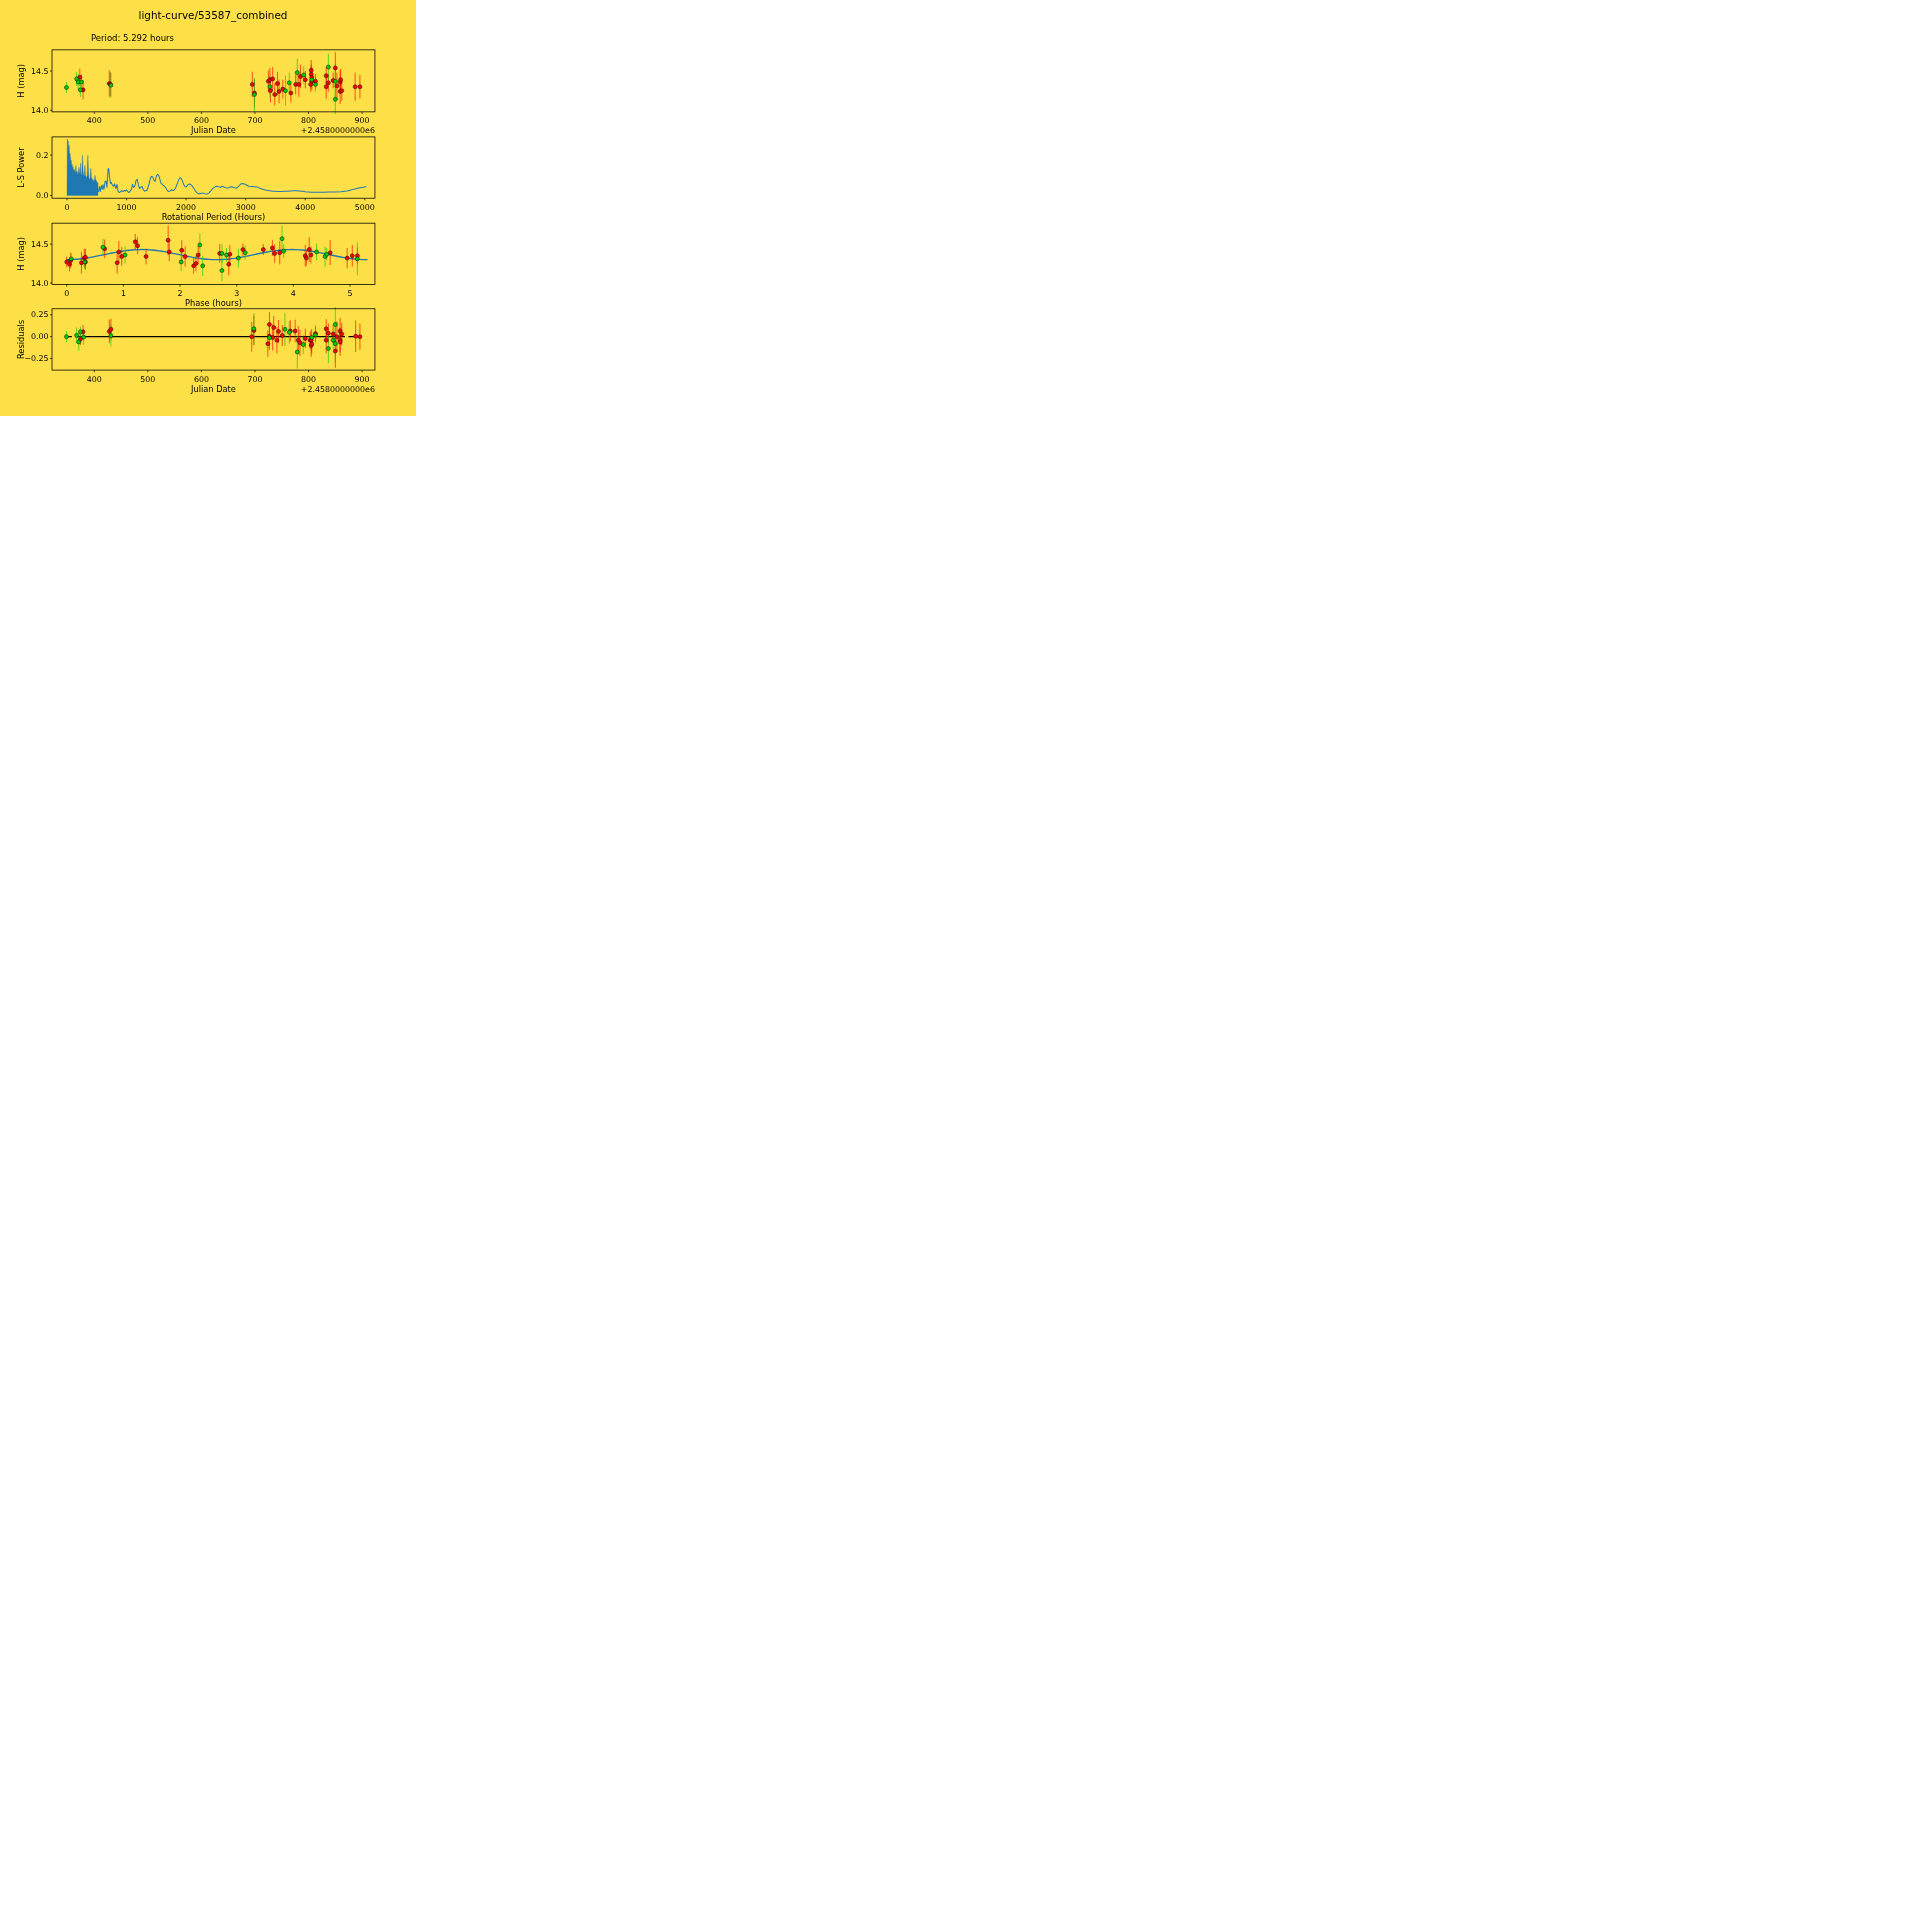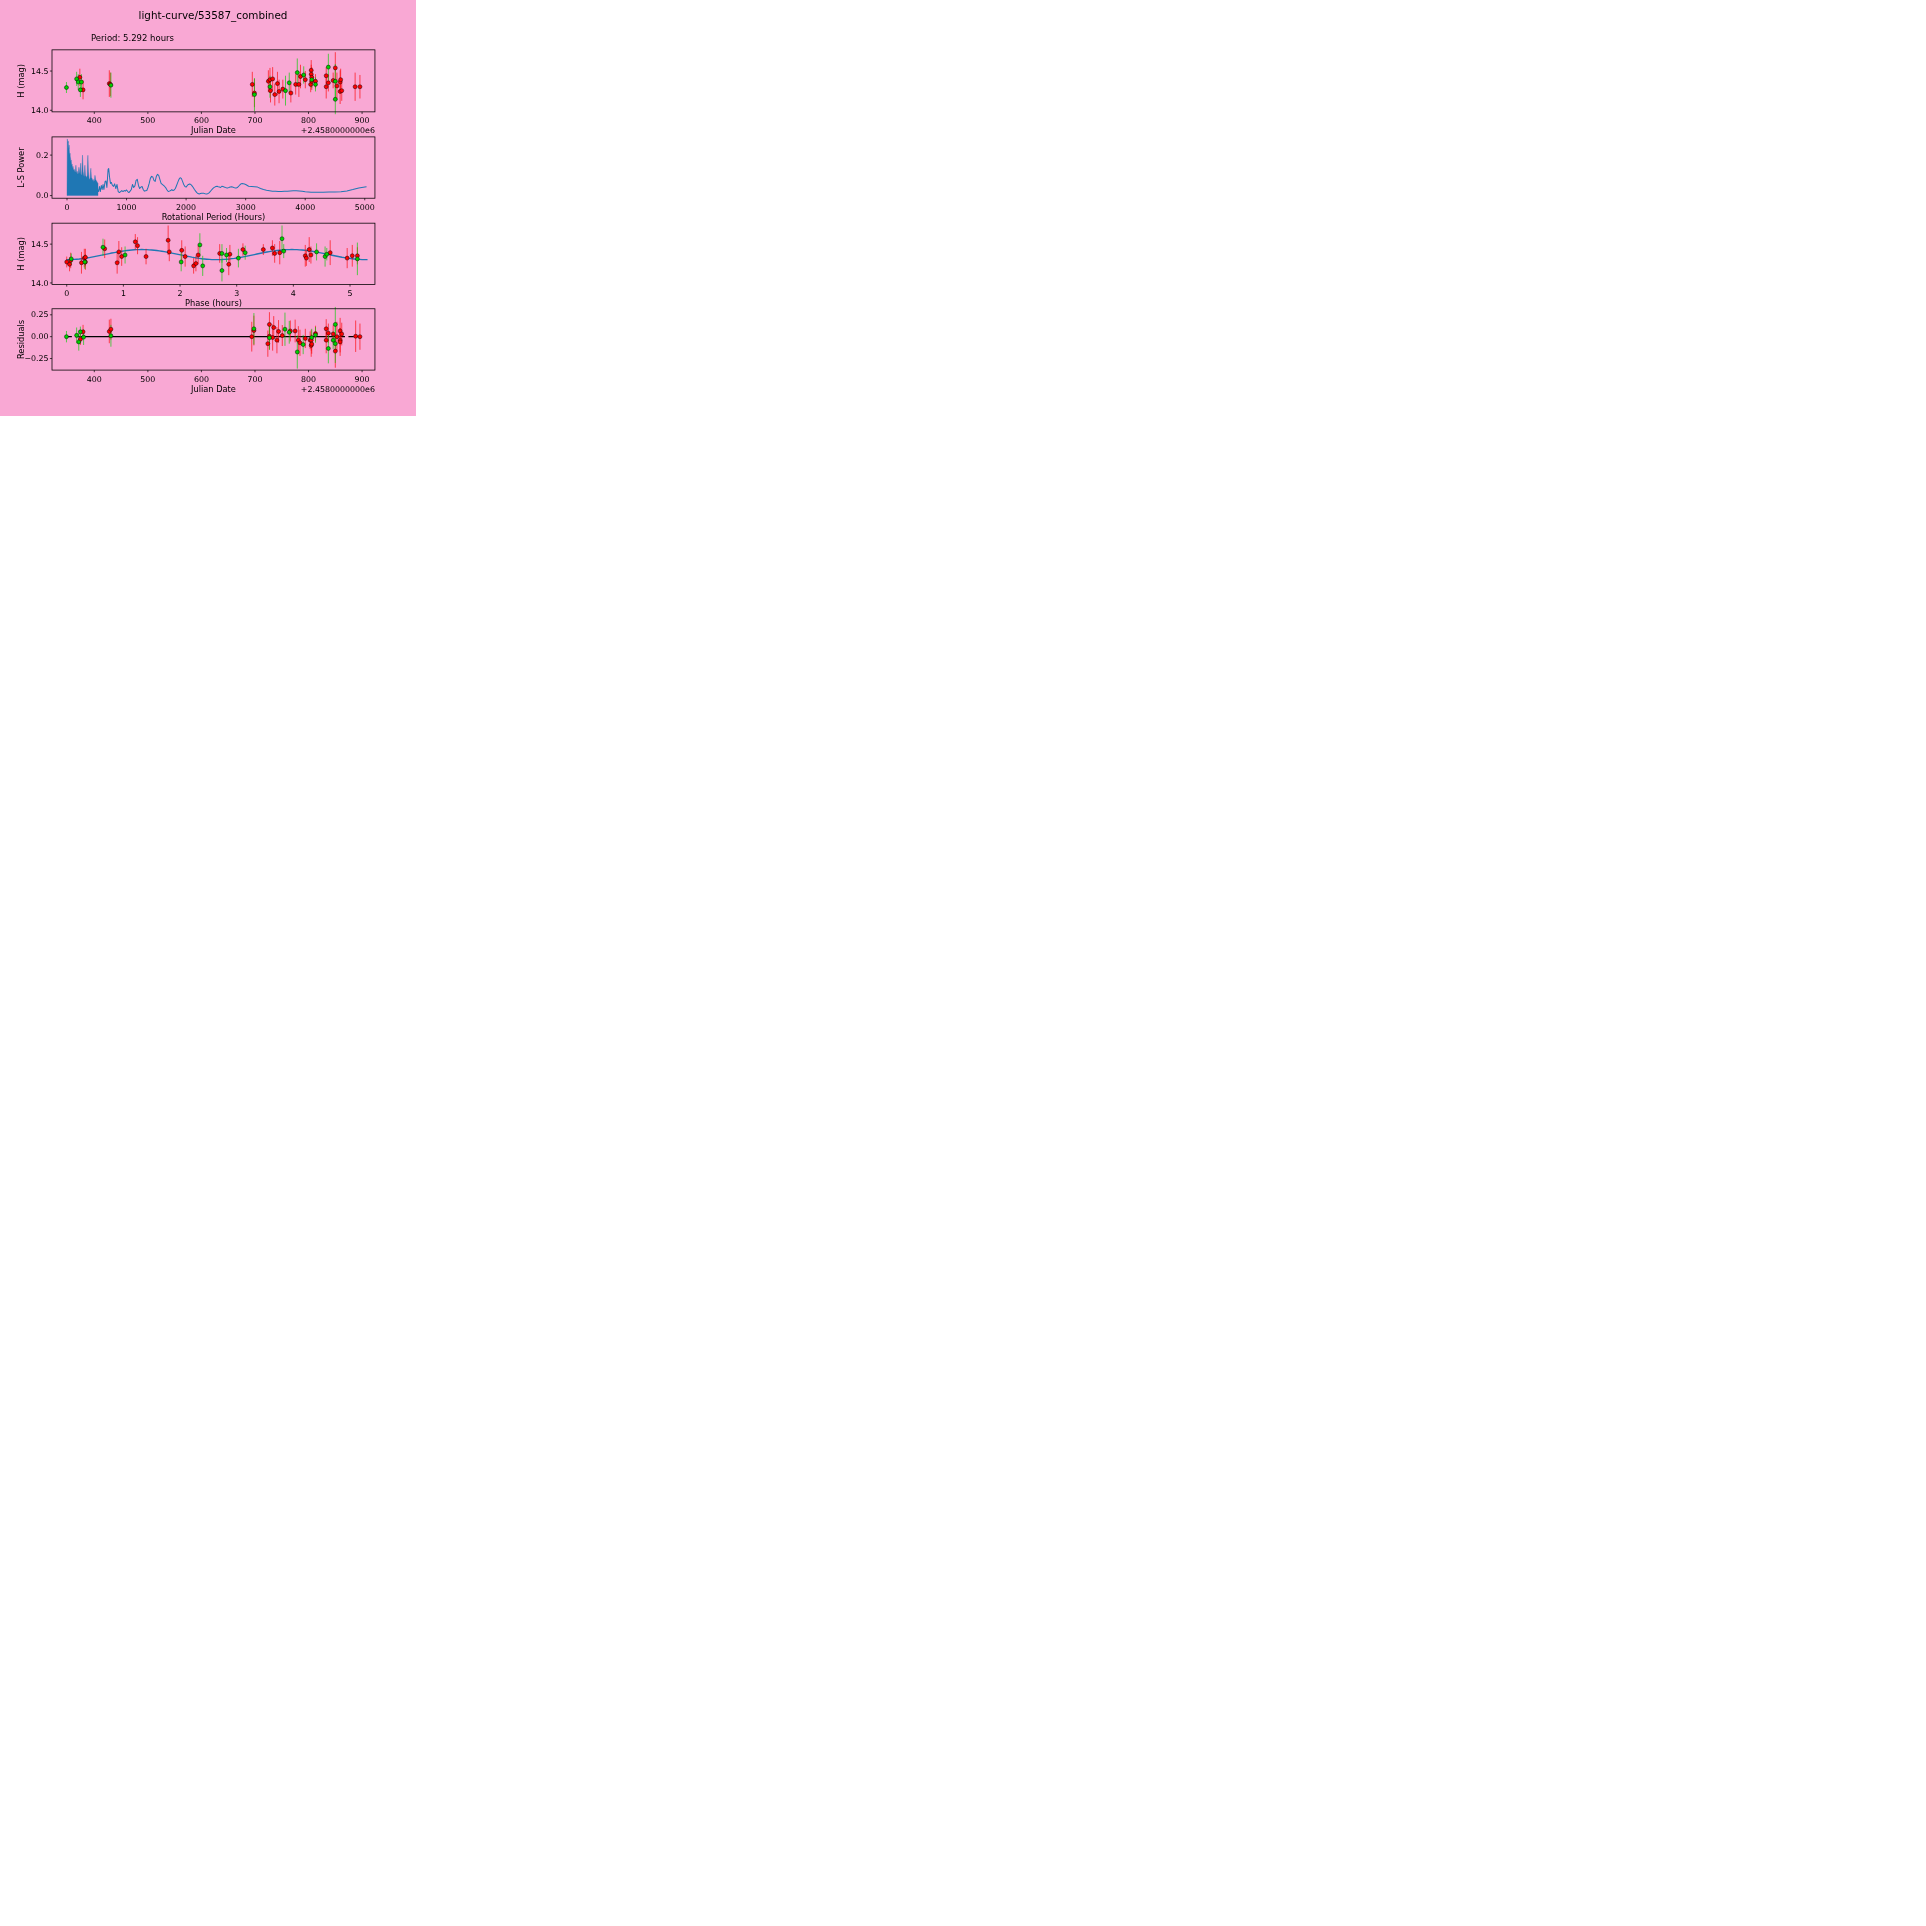--- a/index.html
+++ b/index.html
@@ -1,16 +1,16 @@
 <!DOCTYPE html>
 <html style="font-size:6.2px"><head>
 <meta charset="utf-8">
 <style>
   html,body{margin:0;padding:0;background:#ffffff;}
-  .page{position:relative;width:416px;height:416px;background:#f9a8d4;
+  .page{position:relative;width:416px;height:416px;background:#fde047;
         font-family:"DejaVu Sans", sans-serif;overflow:hidden;}
   .fig-title{position:absolute;top:8.5px;left:213px;transform:translateX(-50%);
              font-size:10.4px;color:#000;white-space:nowrap;}
   .period-label{position:absolute;top:33px;left:67px;font-size:8.5px;color:#000;white-space:nowrap;padding-left:24px;}
   svg{position:absolute;top:0;left:0;}
   svg text{font-family:"DejaVu Sans", sans-serif;fill:#000;}
   .ticklab{font-size:20.5px;}
   .axlab{font-size:21.5px;}
   .offlab{font-size:20.5px;}
 </style>

